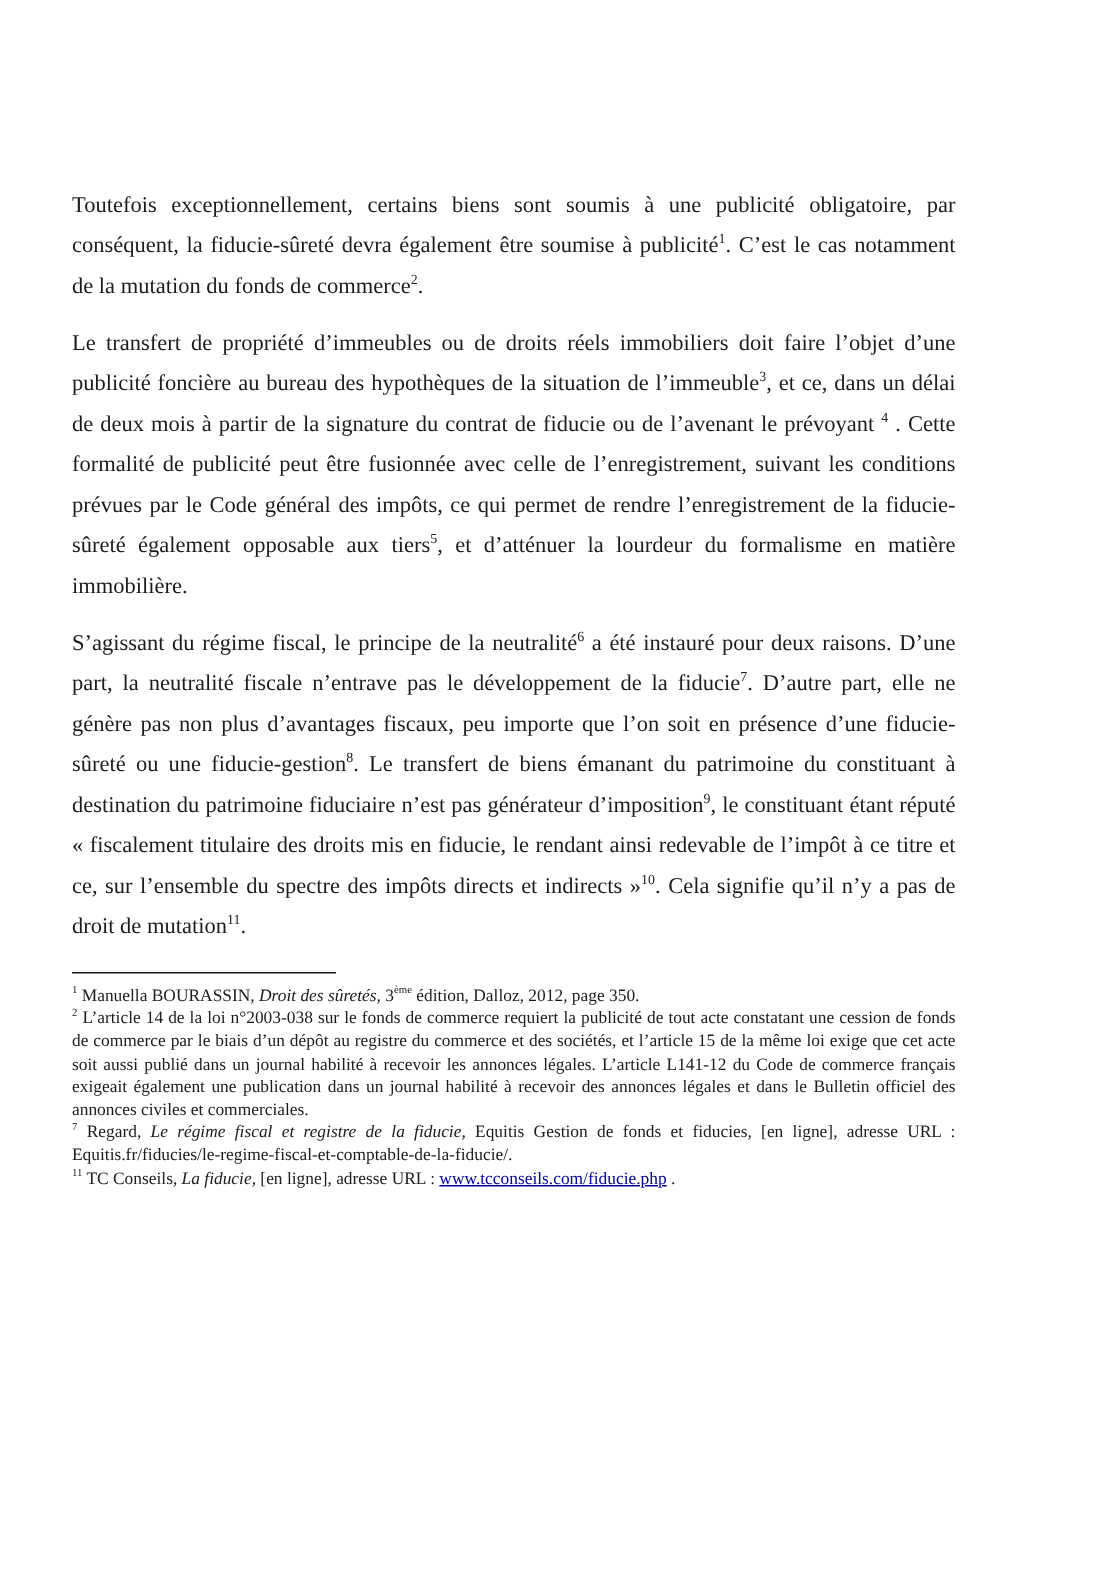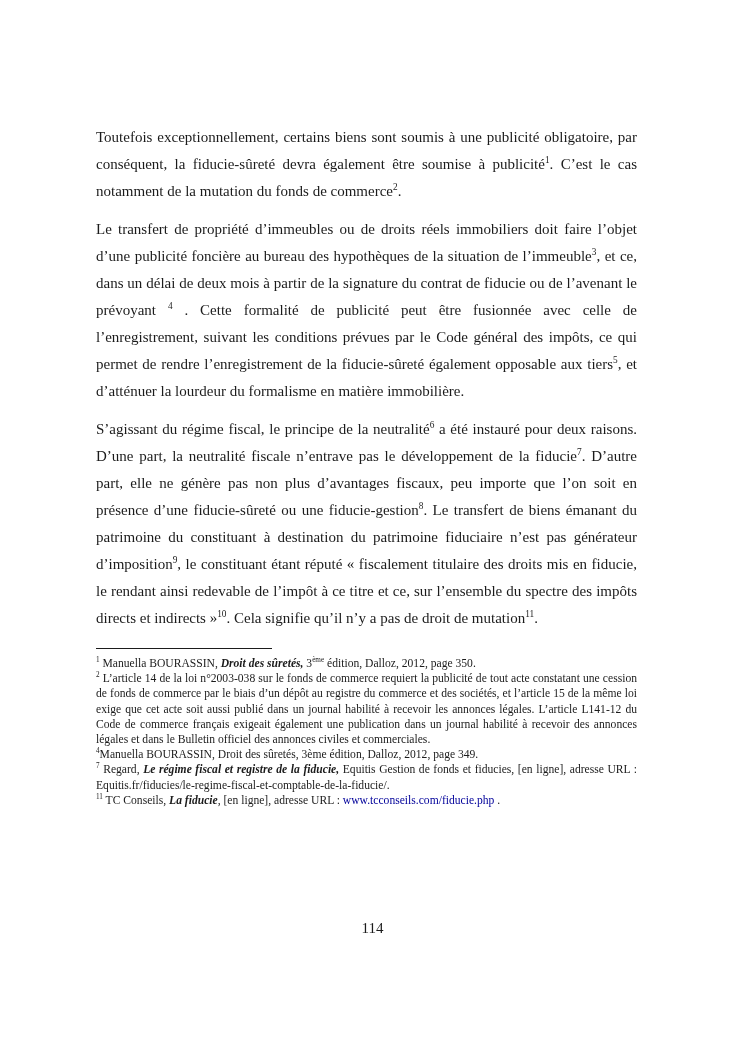--- a/index.html
+++ b/index.html
@@ -8,21 +8,21 @@
     background: #ffffff;
   }
   .page {
     position: relative;
     width: 745px;
     height: 1053px;
     box-sizing: border-box;
     background: #ffffff;
     color: #1b1b1b;
     font-family: "Liberation Serif", "DejaVu Serif", serif;
-    padding: 124px 108px 0 96px;
+    padding: 124px 108px 0 48px;
     overflow: hidden;
   }
   .body-text .para {
     margin: 0 0 11px 0;
     font-size: 15px;
     line-height: 27px;
     text-align: justify;
   }
   sup {
     font-size: 0.62em;
@@ -34,23 +34,24 @@
     border-top: 1.2px solid #1b1b1b;
     width: 176px;
     margin: 16px 0 7px 0;
   }
   .footnotes .fn {
     font-size: 11.6px;
     line-height: 15.2px;
     text-align: justify;
     margin: 0;
   }
-  .it { font-style: italic; font-weight: bold; }
+  .it { font-style: italic; }
   .lnk {
     color: var(--link-color, #00009a);
+    text-decoration: underline;
     cursor: pointer;
   }
   .pagenum {
     position: absolute;
     top: 918px;
     left: 0;
     width: 745px;
     text-align: center;
     font-size: 15px;
     line-height: 20px;
@@ -62,18 +63,16 @@
 <div class="page" style="color: rgb(27, 27, 27); background: rgb(255, 255, 255);">
   <div class="body-text">
       <p class="para"><span>Toutefois exceptionnellement, certains biens sont soumis à une publicité obligatoire, par conséquent, la fiducie-sûreté devra également être soumise à publicité</span><sup>1</sup><span>. C’est le cas notamment de la mutation du fonds de commerce</span><sup>2</sup><span>.</span></p>
       <p class="para"><span>Le transfert de propriété d’immeubles ou de droits réels immobiliers doit faire l’objet d’une publicité foncière au bureau des hypothèques de la situation de l’immeuble</span><sup>3</sup><span>, et ce, dans un délai de deux mois à partir de la signature du contrat de fiducie ou de l’avenant le prévoyant </span><sup>4</sup><span> . Cette formalité de publicité peut être fusionnée avec celle de l’enregistrement, suivant les conditions prévues par le Code général des impôts, ce qui permet de rendre l’enregistrement de la fiducie-sûreté également opposable aux tiers</span><sup>5</sup><span>, et d’atténuer la lourdeur du formalisme en matière immobilière.</span></p>
       <p class="para"><span>S’agissant du régime fiscal, le principe de la neutralité</span><sup>6</sup><span> a été instauré pour deux raisons. D’une part, la neutralité fiscale n’entrave pas le développement de la fiducie</span><sup>7</sup><span>. D’autre part, elle ne génère pas non plus d’avantages fiscaux, peu importe que l’on soit en présence d’une fiducie-sûreté ou une fiducie-gestion</span><sup>8</sup><span>. Le transfert de biens émanant du patrimoine du constituant à destination du patrimoine fiduciaire n’est pas générateur d’imposition</span><sup>9</sup><span>, le constituant étant réputé « fiscalement titulaire des droits mis en fiducie, le rendant ainsi redevable de l’impôt à ce titre et ce, sur l’ensemble du spectre des impôts directs et indirects »</span><sup>10</sup><span>. Cela signifie qu’il n’y a pas de droit de mutation</span><sup>11</sup><span>.</span></p>
     </div>
   <hr class="fnsep">
   <div class="footnotes">
       <div class="fn"><sup>1</sup><span> Manuella BOURASSIN, </span><span class="it">Droit des sûretés,</span><span> 3</span><sup>ème</sup><span> édition, Dalloz, 2012, page 350.</span></div>
       <div class="fn"><sup>2</sup><span> L’article 14 de la loi n°2003-038 sur le fonds de commerce requiert la publicité de tout acte constatant une cession de fonds de commerce par le biais d’un dépôt au registre du commerce et des sociétés, et l’article 15 de la même loi exige que cet acte soit aussi publié dans un journal habilité à recevoir les annonces légales. L’article L141-12 du Code de commerce français exigeait également une publication dans un journal habilité à recevoir des annonces légales et dans le Bulletin officiel des annonces civiles et commerciales.</span></div>
-      <div class="fn"><sup>4</sup><span>Manuella BOURASSIN, Droit des sûretés, 3ème édition, Dalloz, 2012, page 349.</span></div>
       <div class="fn"><sup>7</sup><span> Regard, </span><span class="it">Le régime fiscal et registre de la fiducie,</span><span> Equitis Gestion de fonds et fiducies, [en ligne], adresse URL : Equitis.fr/fiducies/le-regime-fiscal-et-comptable-de-la-fiducie/.</span></div>
       <div class="fn"><sup>11</sup><span> TC Conseils, </span><span class="it">La fiducie</span><span>, [en ligne], adresse URL : </span><span class="lnk">www.tcconseils.com/fiducie.php</span><span> .</span></div>
     </div>
-  <div class="pagenum">114</div>
 </div>
 
 </body></html>

